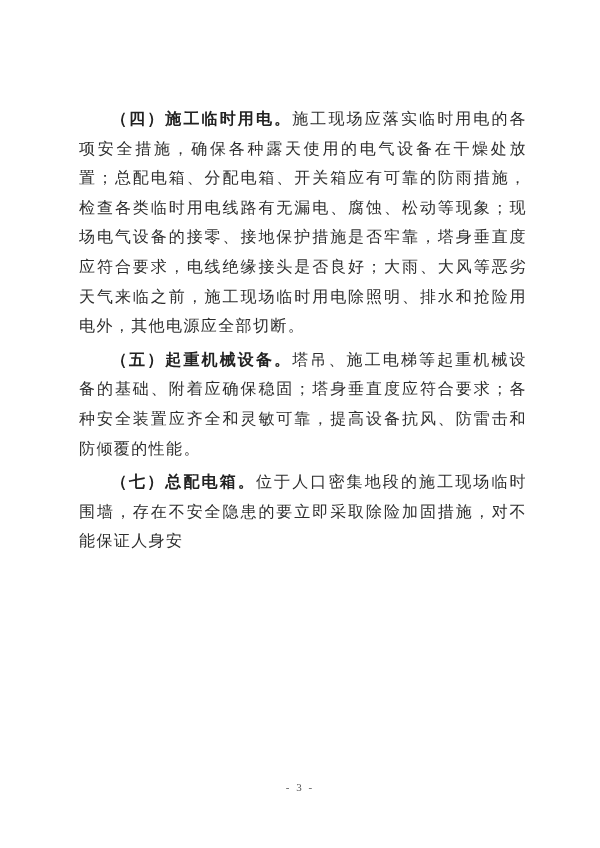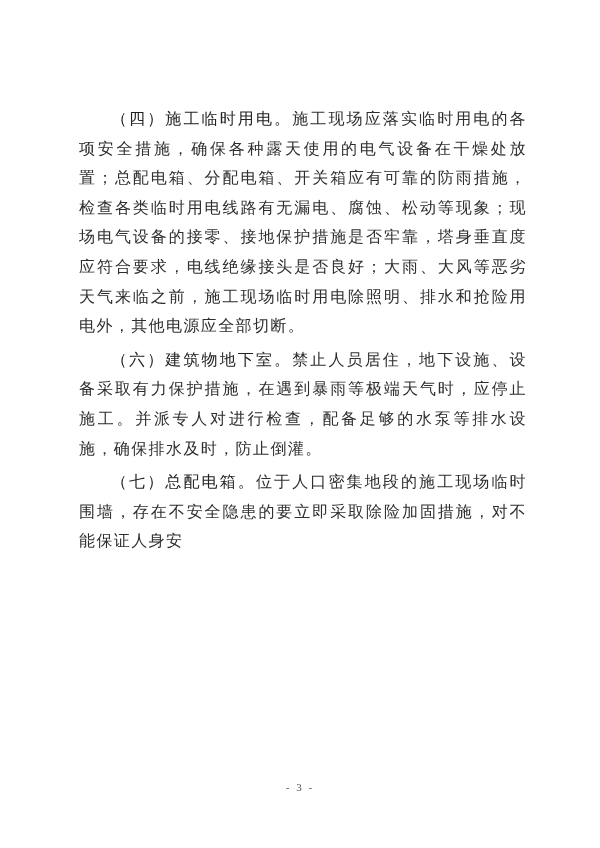--- a/index.html
+++ b/index.html
@@ -27,38 +27,38 @@
     letter-spacing: 1.4px;
   }
   .para {
     margin: 0 0 4px 0;
     padding: 0;
   }
   .para.indent {
     text-indent: 2em;
   }
   .para strong {
-    font-weight: 400;
+    font-weight: 700;
     color: #222222;
   }
   .page-number {
     position: absolute;
     left: 0;
     top: 781px;
     width: 100%;
     text-align: center;
     font-size: 11px;
     letter-spacing: 2px;
     color: #555555;
     font-family: "Liberation Serif", "DejaVu Serif", serif;
   }
 </style>
 </head>
 <body>
 
 <div class="page">
   <div class="text-body">
       <p class="para indent"><strong>（四）施工临时用电。</strong><span>施工现场应落实临时用电的各项安全措施，确保各种露天使用的电气设备在干燥处放置；总配电箱、分配电箱、开关箱应有可靠的防雨措施，检查各类临时用电线路有无漏电、腐蚀、松动等现象；现场电气设备的接零、接地保护措施是否牢靠，塔身垂直度应符合要求，电线绝缘接头是否良好；大雨、大风等恶劣天气来临之前，施工现场临时用电除照明、排水和抢险用电外，其他电源应全部切断。</span></p>
-      <p class="para indent"><strong>（六）建筑物地下室。</strong><span>禁止人员居住，地下设施、设备采取有力保护措施，在遇到暴雨等极端天气时，应停止施工。并派专人对进行检查，配备足够的水泵等排水设施，确保排水及时，防止倒灌。</span></p>
+      <p class="para indent"><strong>（五）起重机械设备。</strong><span>塔吊、施工电梯等起重机械设备的基础、附着应确保稳固；塔身垂直度应符合要求；各种安全装置应齐全和灵敏可靠，提高设备抗风、防雷击和防倾覆的性能。</span></p>
       <p class="para indent"><strong>（七）总配电箱。</strong><span>位于人口密集地段的施工现场临时围墙，存在不安全隐患的要立即采取除险加固措施，对不能保证人身安</span></p>
     </div>
   <div class="page-number">- 3 -</div>
 </div>
 
 </body></html>

